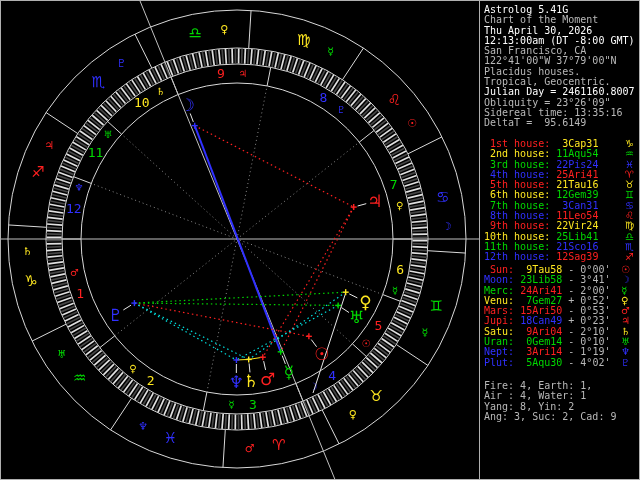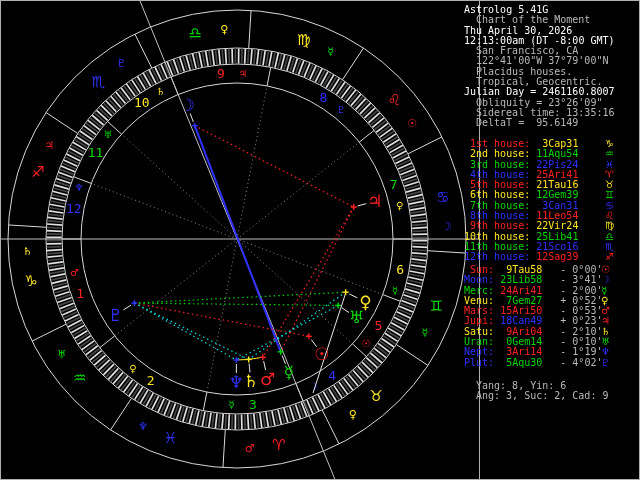--- a/index.html
+++ b/index.html
@@ -1,24 +1,24 @@
 <!DOCTYPE html>
 <html><head>
 <meta charset="utf-8">
 <style>
   html,body{margin:0;padding:0;background:#000;}
   body{width:640px;height:480px;position:relative;overflow:hidden;
        font-family:"DejaVu Sans Mono",monospace;}
   #wheel{position:absolute;left:0;top:0;}
-  .panel{position:absolute;left:464px;font-size:10px;line-height:10.3px;
+  .panel{position:absolute;left:484px;font-size:10px;line-height:10.3px;
          white-space:pre;letter-spacing:0;}
   .row{position:relative;height:10.3px;}
   .gl{position:absolute;top:0;font-family:"DejaVu Sans",sans-serif;font-size:10px;}
   .bright{color:#ffffff;}
-  .dim{color:#b8b8b8;margin-left:12px;}
+  .dim{color:#b8b8b8;}
 </style>
 </head>
 <body>
 
 <svg id="wheel" width="640" height="480">
     <rect x="0.5" y="0.5" width="639" height="479" fill="none" stroke="#b0b0b0" stroke-width="1"></rect>
     <line x1="479.5" y1="0" x2="479.5" y2="480" stroke="#b0b0b0" stroke-width="1"></line>
     <circle cx="237" cy="239" r="229" fill="none" stroke="#d8d8d8" stroke-width="1"></circle>
     <circle cx="237" cy="239" r="191" fill="none" stroke="#d8d8d8" stroke-width="1"></circle>
     <circle cx="237" cy="239" r="175" fill="none" stroke="#d8d8d8" stroke-width="1"></circle>
@@ -518,13 +518,13 @@
     <line x1="236.4002375118014" y1="356.9985135650754" x2="236.4002375118014" y2="362.9985135650754" stroke="#3030ff" stroke-width="1.4"></line>
     <line x1="130.97433887047217" y1="305.20845249699266" x2="123.34049126914617" y2="309.9754610767761" stroke="#e8e8e8" stroke-width="1"></line>
     <text x="115.70664366782017" y="314.7424696565596" fill="#3030ff" font-size="17" text-anchor="middle" dominant-baseline="central" font-family="DejaVu Sans, sans-serif">♇</text>
     <line x1="131.36716002661706" y1="303.08978201708885" x2="137.36716002661706" y2="303.08978201708885" stroke="#3030ff" stroke-width="1.4"></line>
     <line x1="134.36716002661706" y1="300.08978201708885" x2="134.36716002661706" y2="306.08978201708885" stroke="#3030ff" stroke-width="1.4"></line>
   </svg>
 
 <div class="panel" id="header-panel" style="top:5px"><div class="row bright">Astrolog 5.41G</div><div class="row dim">Chart of the Moment</div><div class="row bright">Thu April 30, 2026</div><div class="row bright">12:13:00am (DT -8:00 GMT)</div><div class="row dim">San Francisco, CA</div><div class="row dim">122°41'00"W 37°79'00"N</div><div class="row dim">Placidus houses.</div><div class="row dim">Tropical, Geocentric.</div><div class="row bright">Julian Day = 2461160.8007</div><div class="row dim">Obliquity = 23°26'09"</div><div class="row dim">Sidereal time: 13:35:16</div><div class="row dim">DeltaT =  95.6149</div></div>
 <div class="panel" id="houses-panel" style="top:139px"><div class="row"><span style="color: rgb(255, 32, 32);"> 1st house:</span><span style="color: rgb(255, 232, 32);">  3Cap31</span><span class="gl" style="left: 141px; color: rgb(255, 232, 32);">♑</span></div><div class="row"><span style="color: rgb(255, 232, 32);"> 2nd house:</span><span style="color: rgb(0, 216, 0);"> 11Aqu54</span><span class="gl" style="left: 141px; color: rgb(0, 216, 0);">♒</span></div><div class="row"><span style="color: rgb(0, 216, 0);"> 3rd house:</span><span style="color: rgb(48, 48, 255);"> 22Pis24</span><span class="gl" style="left: 141px; color: rgb(48, 48, 255);">♓</span></div><div class="row"><span style="color: rgb(48, 48, 255);"> 4th house:</span><span style="color: rgb(255, 32, 32);"> 25Ari41</span><span class="gl" style="left: 141px; color: rgb(255, 32, 32);">♈</span></div><div class="row"><span style="color: rgb(255, 32, 32);"> 5th house:</span><span style="color: rgb(255, 232, 32);"> 21Tau16</span><span class="gl" style="left: 141px; color: rgb(255, 232, 32);">♉</span></div><div class="row"><span style="color: rgb(255, 232, 32);"> 6th house:</span><span style="color: rgb(0, 216, 0);"> 12Gem39</span><span class="gl" style="left: 141px; color: rgb(0, 216, 0);">♊</span></div><div class="row"><span style="color: rgb(0, 216, 0);"> 7th house:</span><span style="color: rgb(48, 48, 255);">  3Can31</span><span class="gl" style="left: 141px; color: rgb(48, 48, 255);">♋</span></div><div class="row"><span style="color: rgb(48, 48, 255);"> 8th house:</span><span style="color: rgb(255, 32, 32);"> 11Leo54</span><span class="gl" style="left: 141px; color: rgb(255, 32, 32);">♌</span></div><div class="row"><span style="color: rgb(255, 32, 32);"> 9th house:</span><span style="color: rgb(255, 232, 32);"> 22Vir24</span><span class="gl" style="left: 141px; color: rgb(255, 232, 32);">♍</span></div><div class="row"><span style="color: rgb(255, 232, 32);">10th house:</span><span style="color: rgb(0, 216, 0);"> 25Lib41</span><span class="gl" style="left: 141px; color: rgb(0, 216, 0);">♎</span></div><div class="row"><span style="color: rgb(0, 216, 0);">11th house:</span><span style="color: rgb(48, 48, 255);"> 21Sco16</span><span class="gl" style="left: 141px; color: rgb(48, 48, 255);">♏</span></div><div class="row"><span style="color: rgb(48, 48, 255);">12th house:</span><span style="color: rgb(255, 32, 32);"> 12Sag39</span><span class="gl" style="left: 141px; color: rgb(255, 32, 32);">♐</span></div></div>
 <div class="panel" id="planets-panel" style="top:265px"><div class="row"><span style="color: rgb(255, 32, 32);"> Sun:</span><span style="color: rgb(255, 232, 32);">  9Tau58</span><span class="dim"> - 0°00'</span><span class="gl" style="left: 137px; color: rgb(255, 32, 32);">☉</span></div><div class="row"><span style="color: rgb(48, 48, 255);">Moon:</span><span style="color: rgb(0, 216, 0);"> 23Lib58</span><span class="dim"> - 3°41'</span><span class="gl" style="left: 137px; color: rgb(48, 48, 255);">☽</span></div><div class="row"><span style="color: rgb(0, 216, 0);">Merc:</span><span style="color: rgb(255, 32, 32);"> 24Ari41</span><span class="dim"> - 2°00'</span><span class="gl" style="left: 137px; color: rgb(0, 216, 0);">☿</span></div><div class="row"><span style="color: rgb(255, 232, 32);">Venu:</span><span style="color: rgb(0, 216, 0);">  7Gem27</span><span class="dim"> + 0°52'</span><span class="gl" style="left: 137px; color: rgb(255, 232, 32);">♀</span></div><div class="row"><span style="color: rgb(255, 32, 32);">Mars:</span><span style="color: rgb(255, 32, 32);"> 15Ari50</span><span class="dim"> - 0°53'</span><span class="gl" style="left: 137px; color: rgb(255, 32, 32);">♂</span></div><div class="row"><span style="color: rgb(255, 32, 32);">Jupi:</span><span style="color: rgb(48, 48, 255);"> 18Can49</span><span class="dim"> + 0°23'</span><span class="gl" style="left: 137px; color: rgb(255, 32, 32);">♃</span></div><div class="row"><span style="color: rgb(255, 232, 32);">Satu:</span><span style="color: rgb(255, 32, 32);">  9Ari04</span><span class="dim"> - 2°10'</span><span class="gl" style="left: 137px; color: rgb(255, 232, 32);">♄</span></div><div class="row"><span style="color: rgb(0, 216, 0);">Uran:</span><span style="color: rgb(0, 216, 0);">  0Gem14</span><span class="dim"> - 0°10'</span><span class="gl" style="left: 137px; color: rgb(0, 216, 0);">♅</span></div><div class="row"><span style="color: rgb(48, 48, 255);">Nept:</span><span style="color: rgb(255, 32, 32);">  3Ari14</span><span class="dim"> - 1°19'</span><span class="gl" style="left: 137px; color: rgb(48, 48, 255);">♆</span></div><div class="row"><span style="color: rgb(48, 48, 255);">Plut:</span><span style="color: rgb(0, 216, 0);">  5Aqu30</span><span class="dim"> - 4°02'</span><span class="gl" style="left: 137px; color: rgb(48, 48, 255);">♇</span></div></div>
-<div class="panel" id="stats-panel" style="top:381px"><div class="row dim">Yang: 8, Yin: 6</div><div class="row dim">Ang: 3, Suc: 2, Cad: 9</div></div>
+<div class="panel" id="stats-panel" style="top:381px"><div class="row dim">Fire: 4, Earth: 1,</div><div class="row dim">Air : 4, Water: 1</div><div class="row dim">Yang: 8, Yin: 2</div><div class="row dim">Ang: 3, Suc: 2, Cad: 9</div></div>
 
 </body></html>

